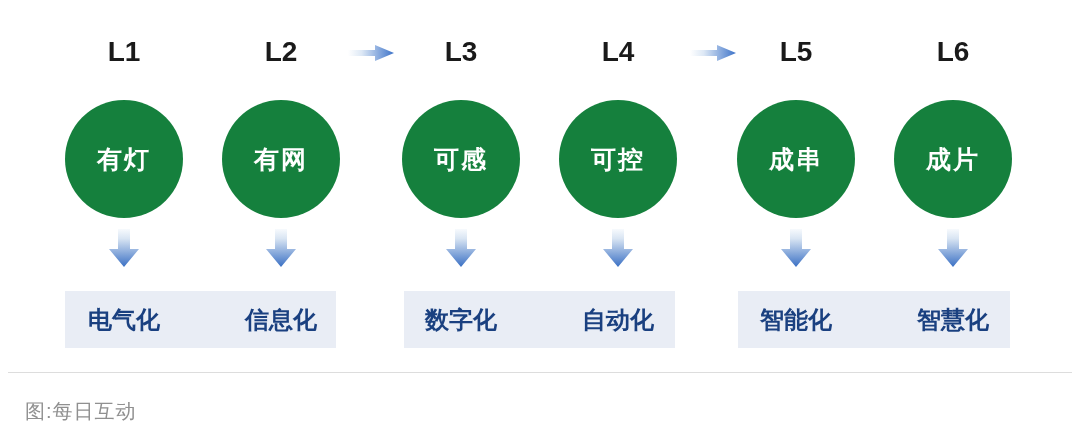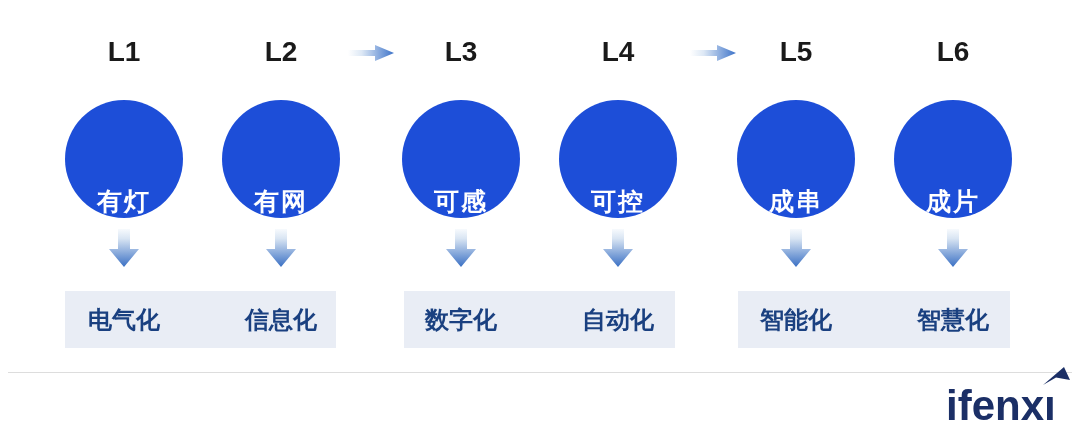--- a/index.html
+++ b/index.html
@@ -5,22 +5,22 @@
   html,body{margin:0;padding:0;background:#fff;}
   body{width:1080px;height:444px;font-family:"Liberation Sans","DejaVu Sans",sans-serif;}
   .stage{position:relative;width:1080px;height:444px;background:#fff;overflow:hidden;}
 
   
   .c0{--cx:124px}.c1{--cx:281px}.c2{--cx:461px}.c3{--cx:618px}.c4{--cx:796px}.c5{--cx:953px}
 
   .level-label{position:absolute;top:36px;left:var(--cx);transform:translateX(-50%);
     font-size:28px;font-weight:bold;color:#1a1a1a;white-space:nowrap;}
   .circle{position:absolute;top:100px;left:var(--cx);transform:translateX(-50%);
-    width:118px;height:118px;border-radius:50%;background:#1d4ed8;
-    display:flex;align-items:flex-end;justify-content:center;}
+    width:118px;height:118px;border-radius:50%;background:#15803d;
+    display:flex;align-items:center;justify-content:center;}
   .circle-text{color:#ffffff;font-size:25px;font-weight:bold;letter-spacing:2px;white-space:nowrap;}
   .down-arrow{position:absolute;top:229px;left:var(--cx);transform:translateX(-50%);}
 
   .group-box{position:absolute;top:291px;height:57px;background:#e9edf5;}
   .gb0{left:65px;width:271px;}
   .gb1{left:404px;width:271px;}
   .gb2{left:738px;width:272px;}
 
   .stage-label{position:absolute;top:291px;height:59px;line-height:57px;left:var(--cx);
     transform:translateX(-50%);font-size:24px;font-weight:bold;color:#1a4080;
@@ -133,20 +133,16 @@
     <div class="circle">
       <span class="circle-text">成片</span>
     </div>
     <svg class="down-arrow" width="30" height="38" viewBox="0 0 30 38">
       <path d="M9 0 H21 V20 H30 L15 38 L0 20 H9 Z" fill="url(#gradV)"></path>
     </svg>
     <div class="stage-label">智慧化</div>
   </div>
 
   <div class="divider"></div>
+  <div class="caption">图:每日互动</div>
 
-  <div class="logo">
-    <span>ifenx</span><span class="logo-i-wrap"><span>ı</span><svg class="logo-arrow" width="28" height="20" viewBox="0 0 28 20">
-        <path d="M0 18 L21 0 L27 13 L13 10.5 Z" fill="#1b2f66"></path>
-      </svg></span>
-  </div>
 
 </div>
 
 </body></html>

